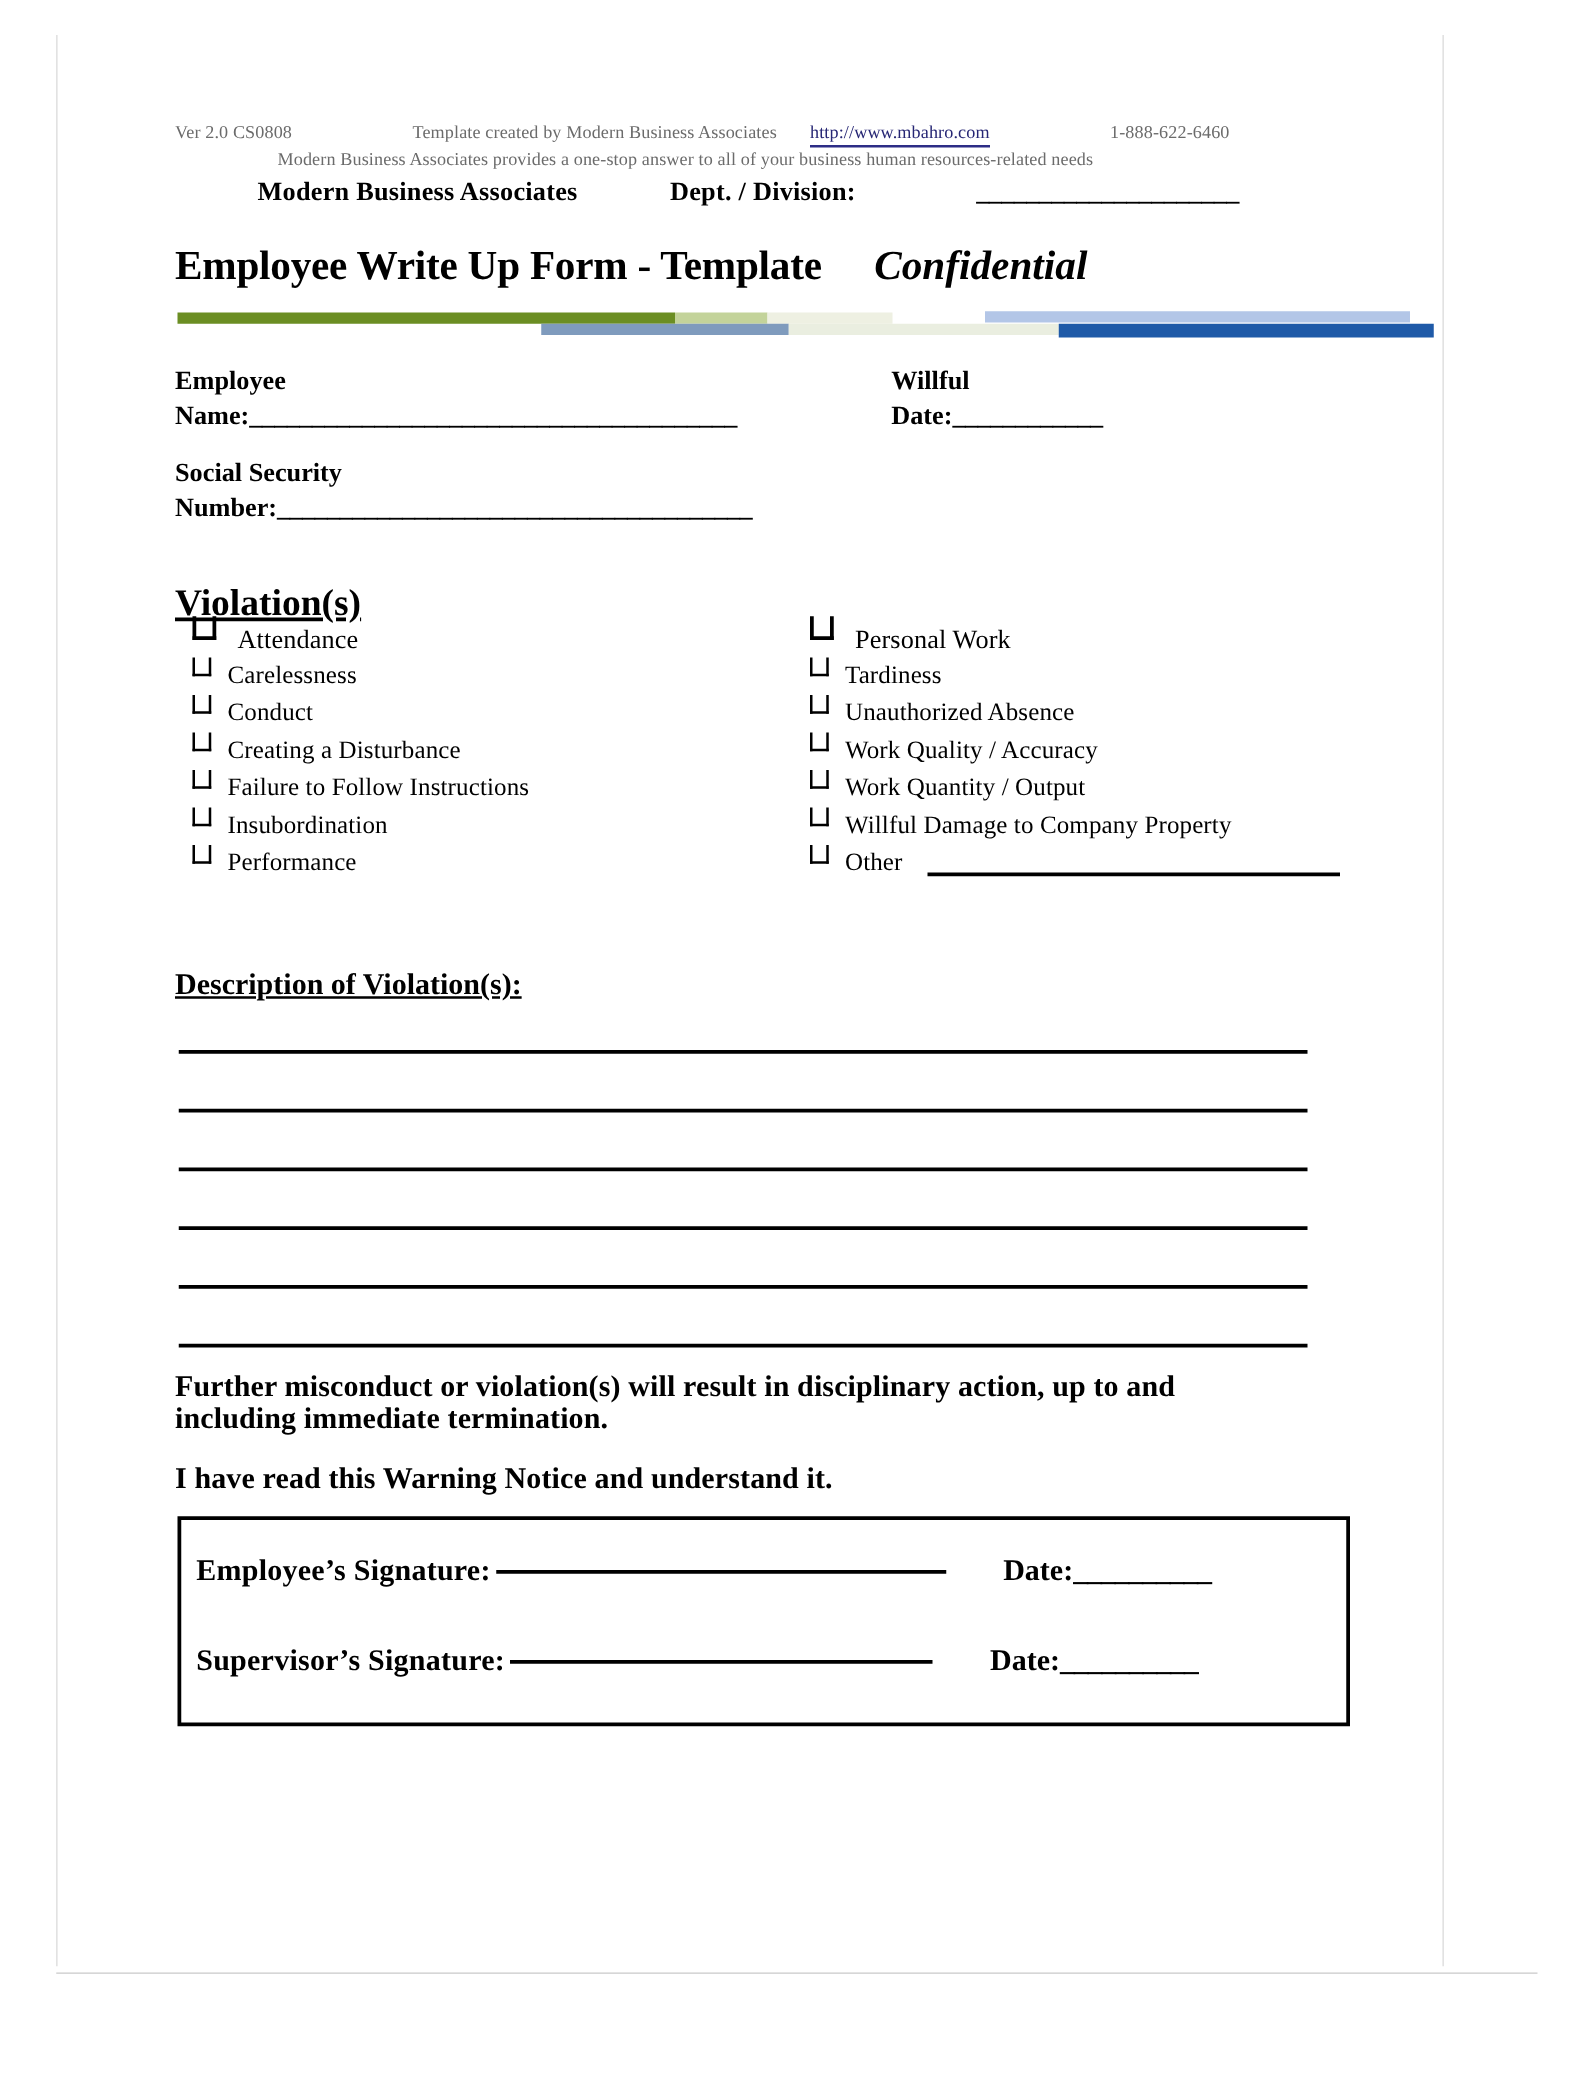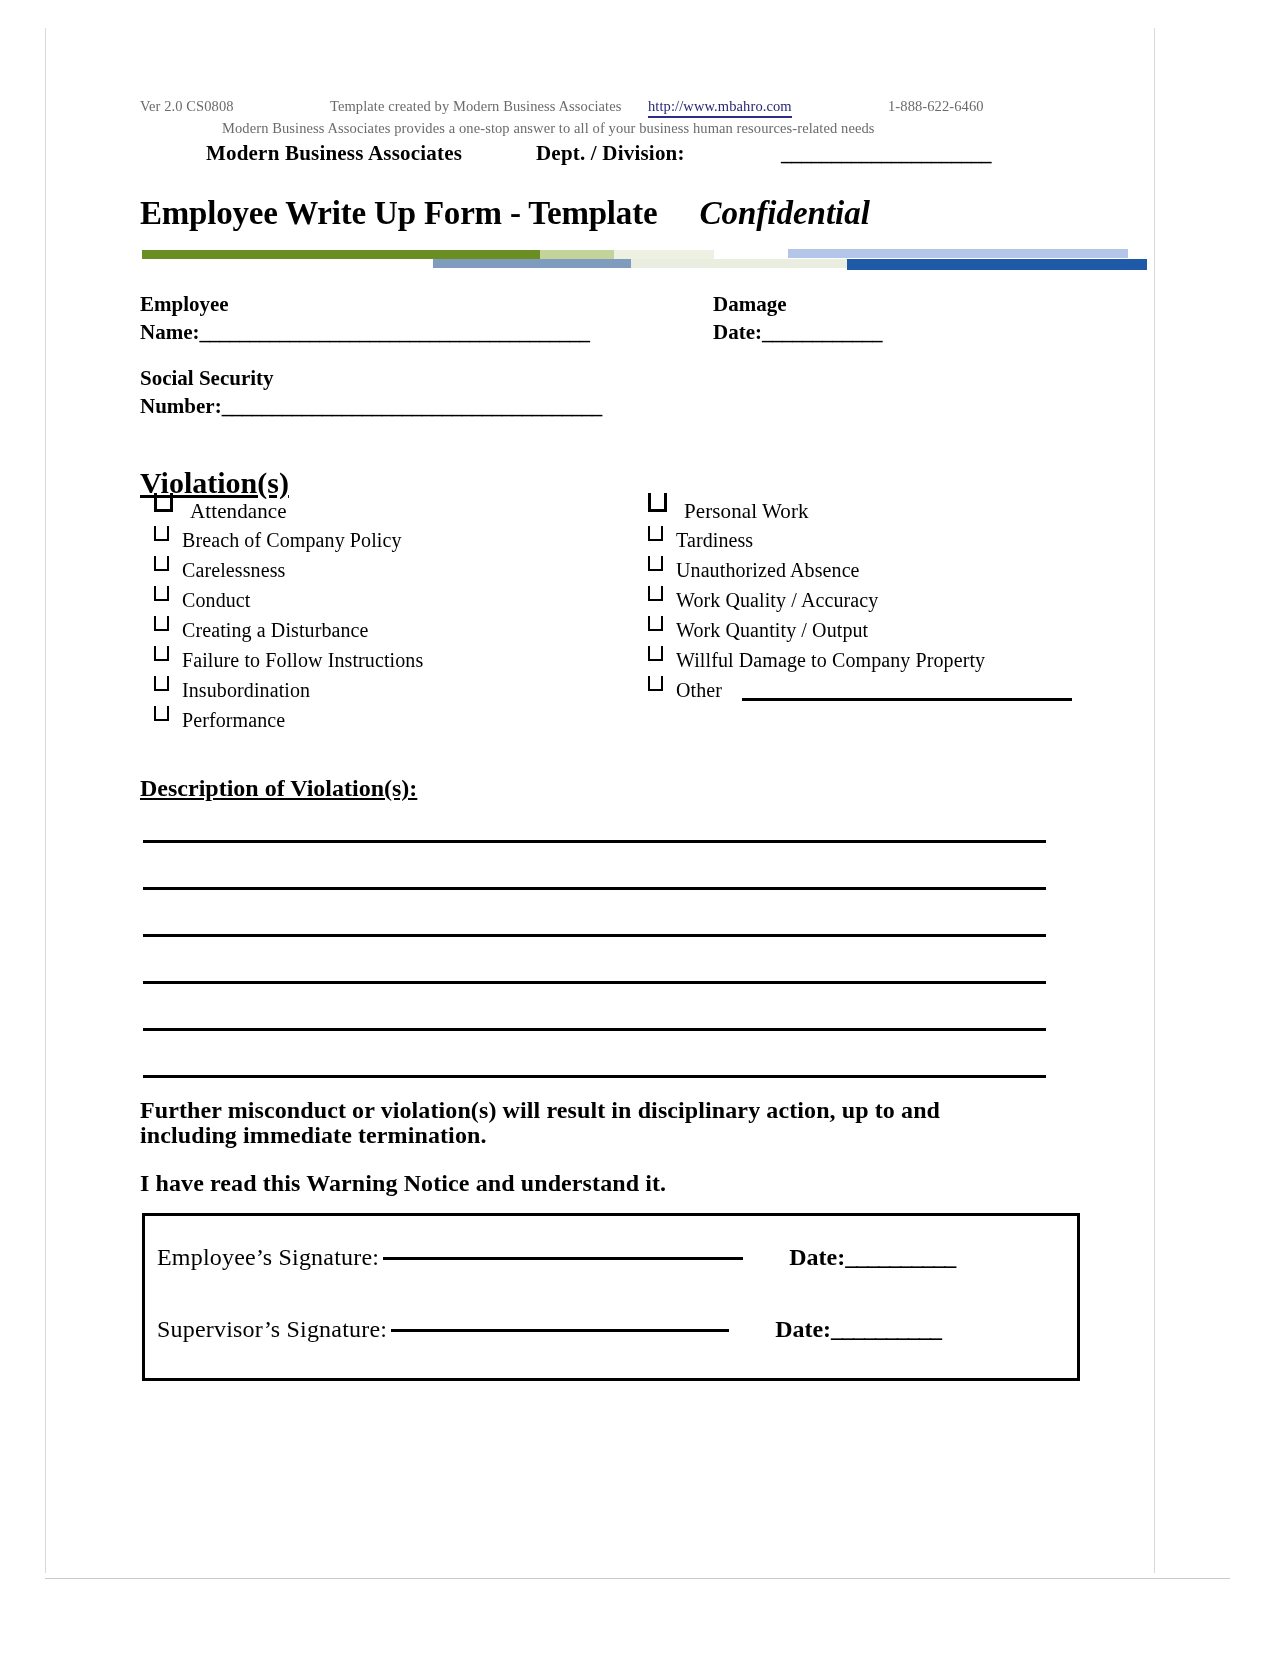--- a/index.html
+++ b/index.html
@@ -248,21 +248,21 @@
   }
   .sig-row {
     position: absolute;
     left: 12px;
     width: 910px;
     white-space: nowrap;
   }
   #sig-row-employee { top: 28px; }
   #sig-row-supervisor { top: 100px; }
   .sig-label {
-    font-weight: normal;
+    font-weight: bold;
     font-size: 24px;
     letter-spacing: 0.2px;
   }
   .sig-rule {
     display: inline-block;
     height: 3px;
     background: #000;
     vertical-align: 5px;
     margin: 0 6px 0 4px;
   }
@@ -317,21 +317,21 @@
   </div>
 
   <div id="name-block">
     <div id="employee-col">
       <div class="fld-label">Employee</div>
       <div class="fld-row2">
         <span class="fld-label">Name:</span><span class="fld-line">_______________________________________</span>
       </div>
     </div>
     <div id="warning-col">
-      <div class="fld-label">Damage</div>
+      <div class="fld-label">Willful</div>
       <div class="fld-row2">
         <span class="fld-label">Date:</span><span class="fld-line">____________</span>
       </div>
     </div>
   </div>
 
   <div id="ssn-block">
     <div class="fld-label">Social Security</div>
     <div class="fld-row2">
       <span class="fld-label">Number:</span><span class="fld-line">______________________________________</span>
@@ -342,24 +342,20 @@
 
   <div id="violations-cols">
 
     <div class="viol-col" id="viol-col-left">
       <div class="viol-item first">
         <span class="checkbox"></span>
         <span class="viol-label">Attendance</span>
       </div>
       <div class="viol-item">
         <span class="checkbox"></span>
-        <span class="viol-label">Breach of Company Policy</span>
-      </div>
-      <div class="viol-item">
-        <span class="checkbox"></span>
         <span class="viol-label">Carelessness</span>
       </div>
       <div class="viol-item">
         <span class="checkbox"></span>
         <span class="viol-label">Conduct</span>
       </div>
       <div class="viol-item">
         <span class="checkbox"></span>
         <span class="viol-label">Creating a Disturbance</span>
       </div>

